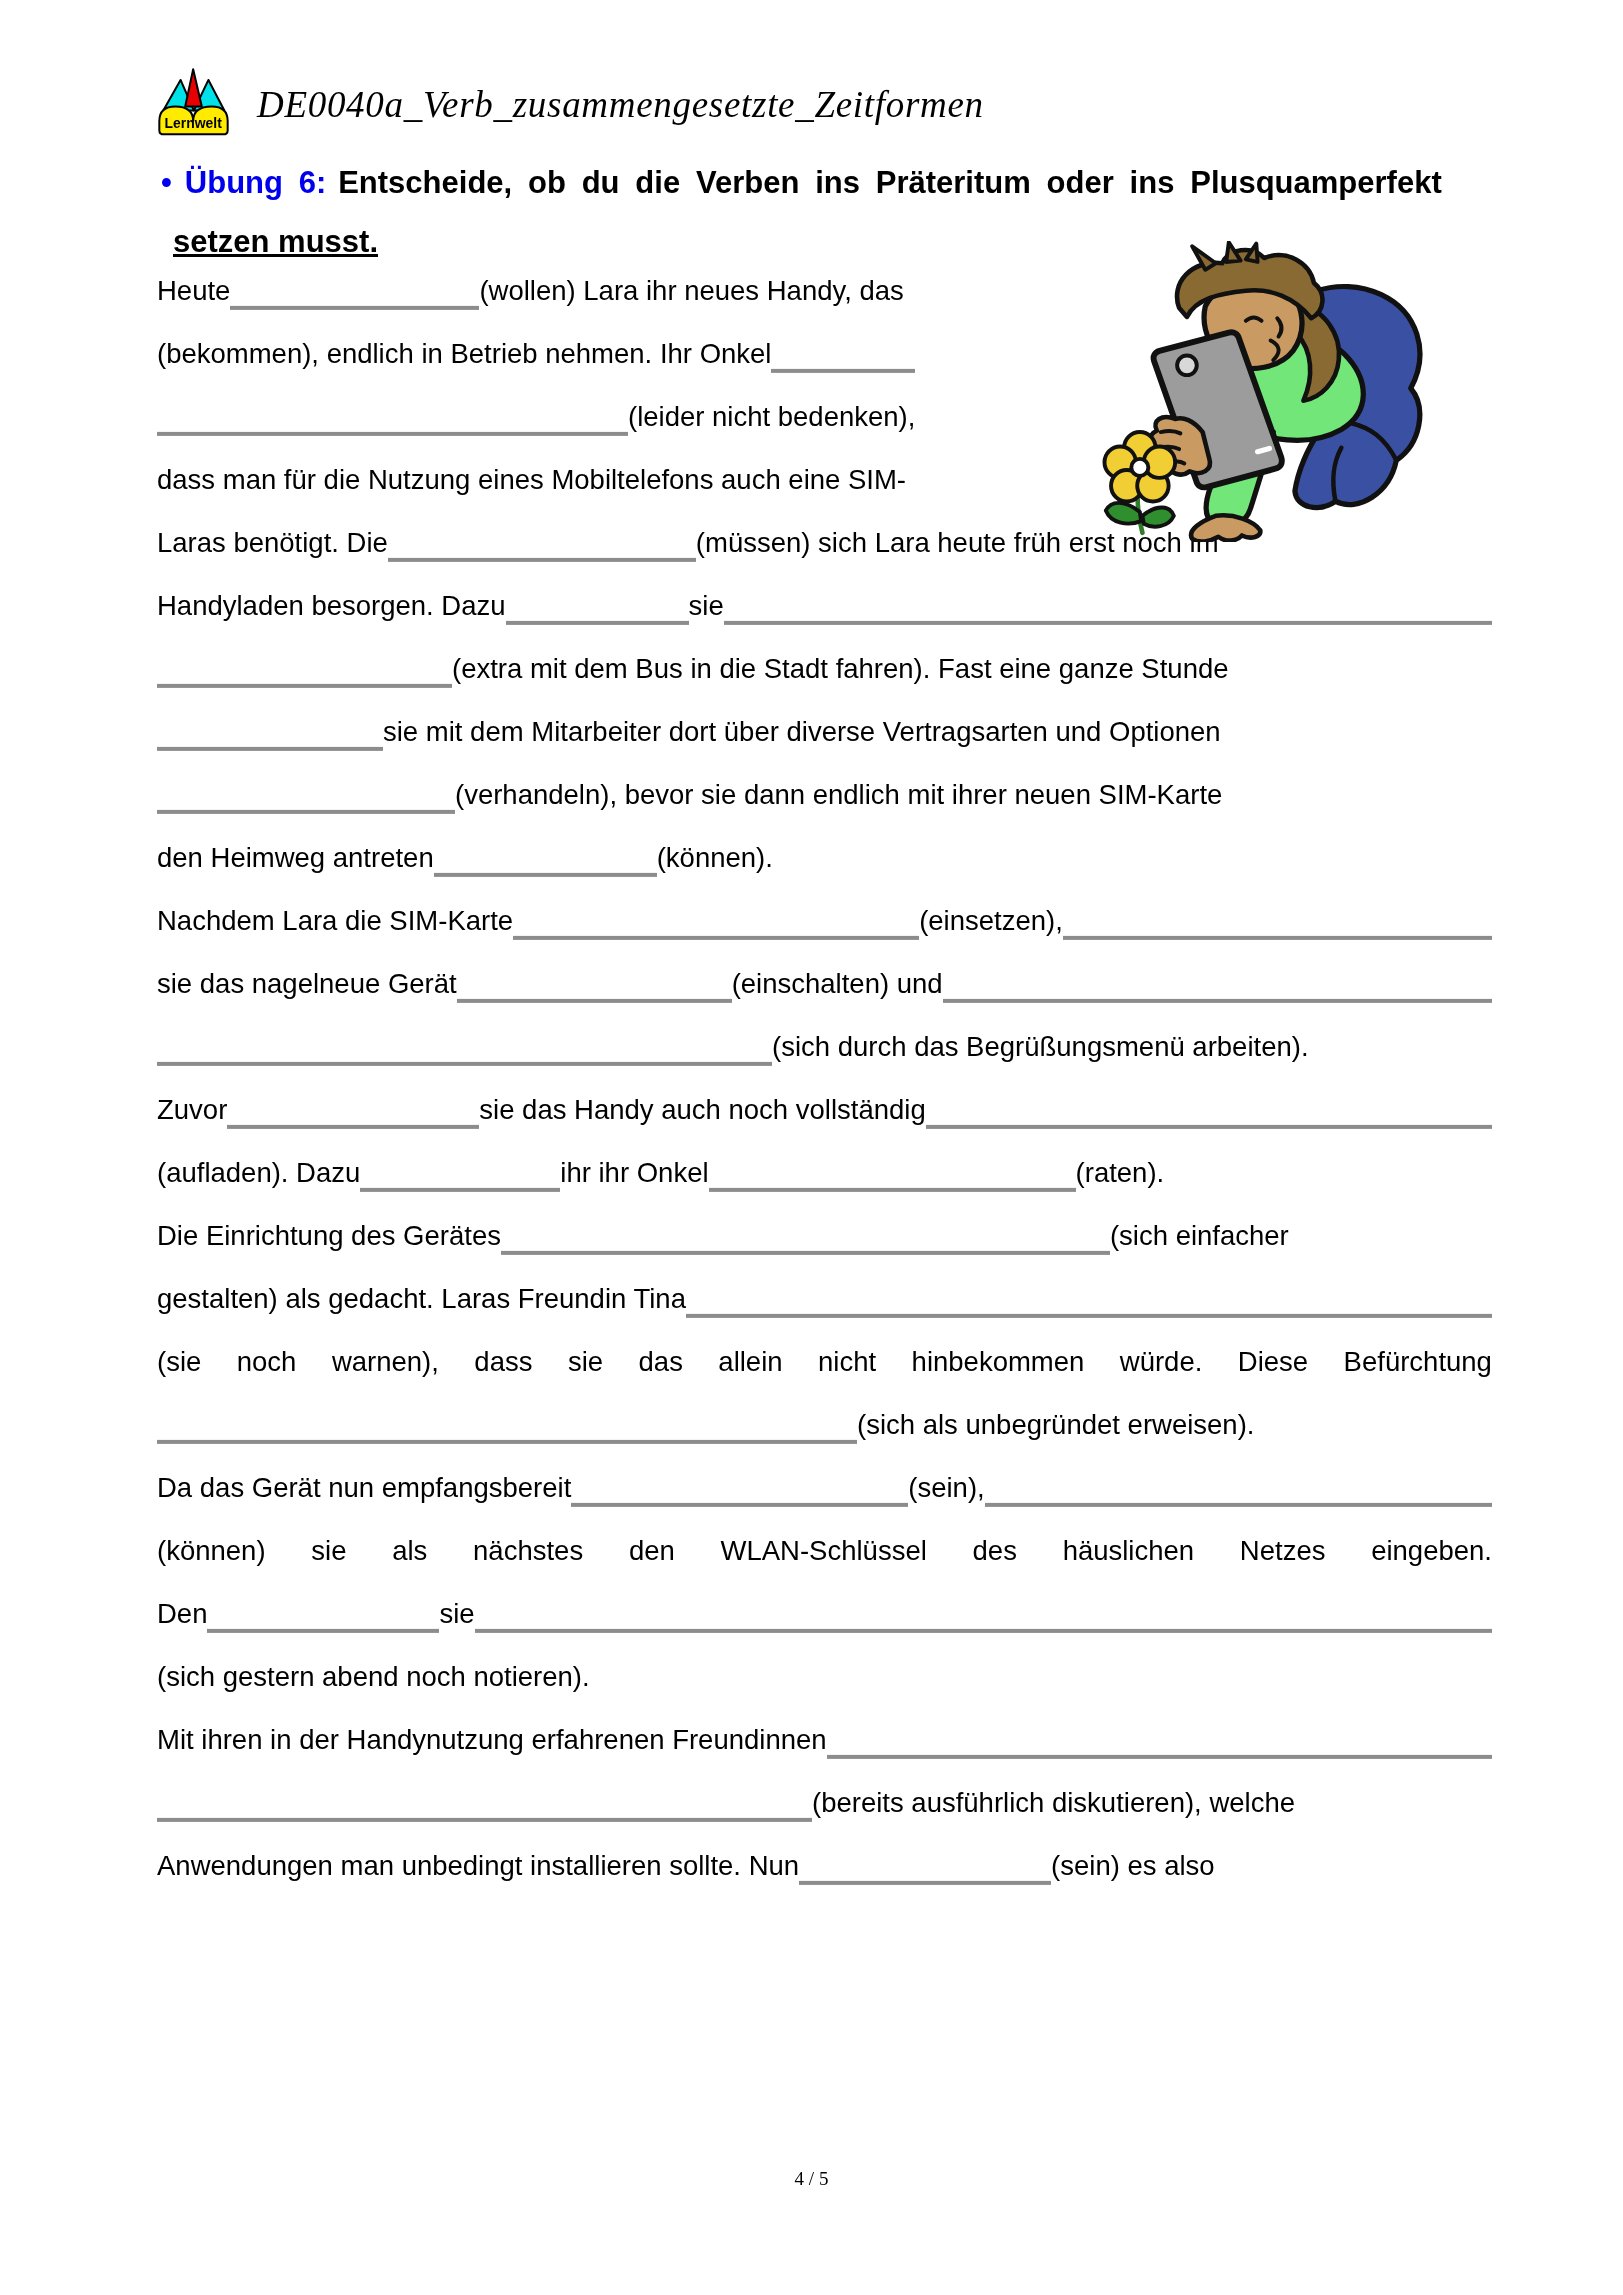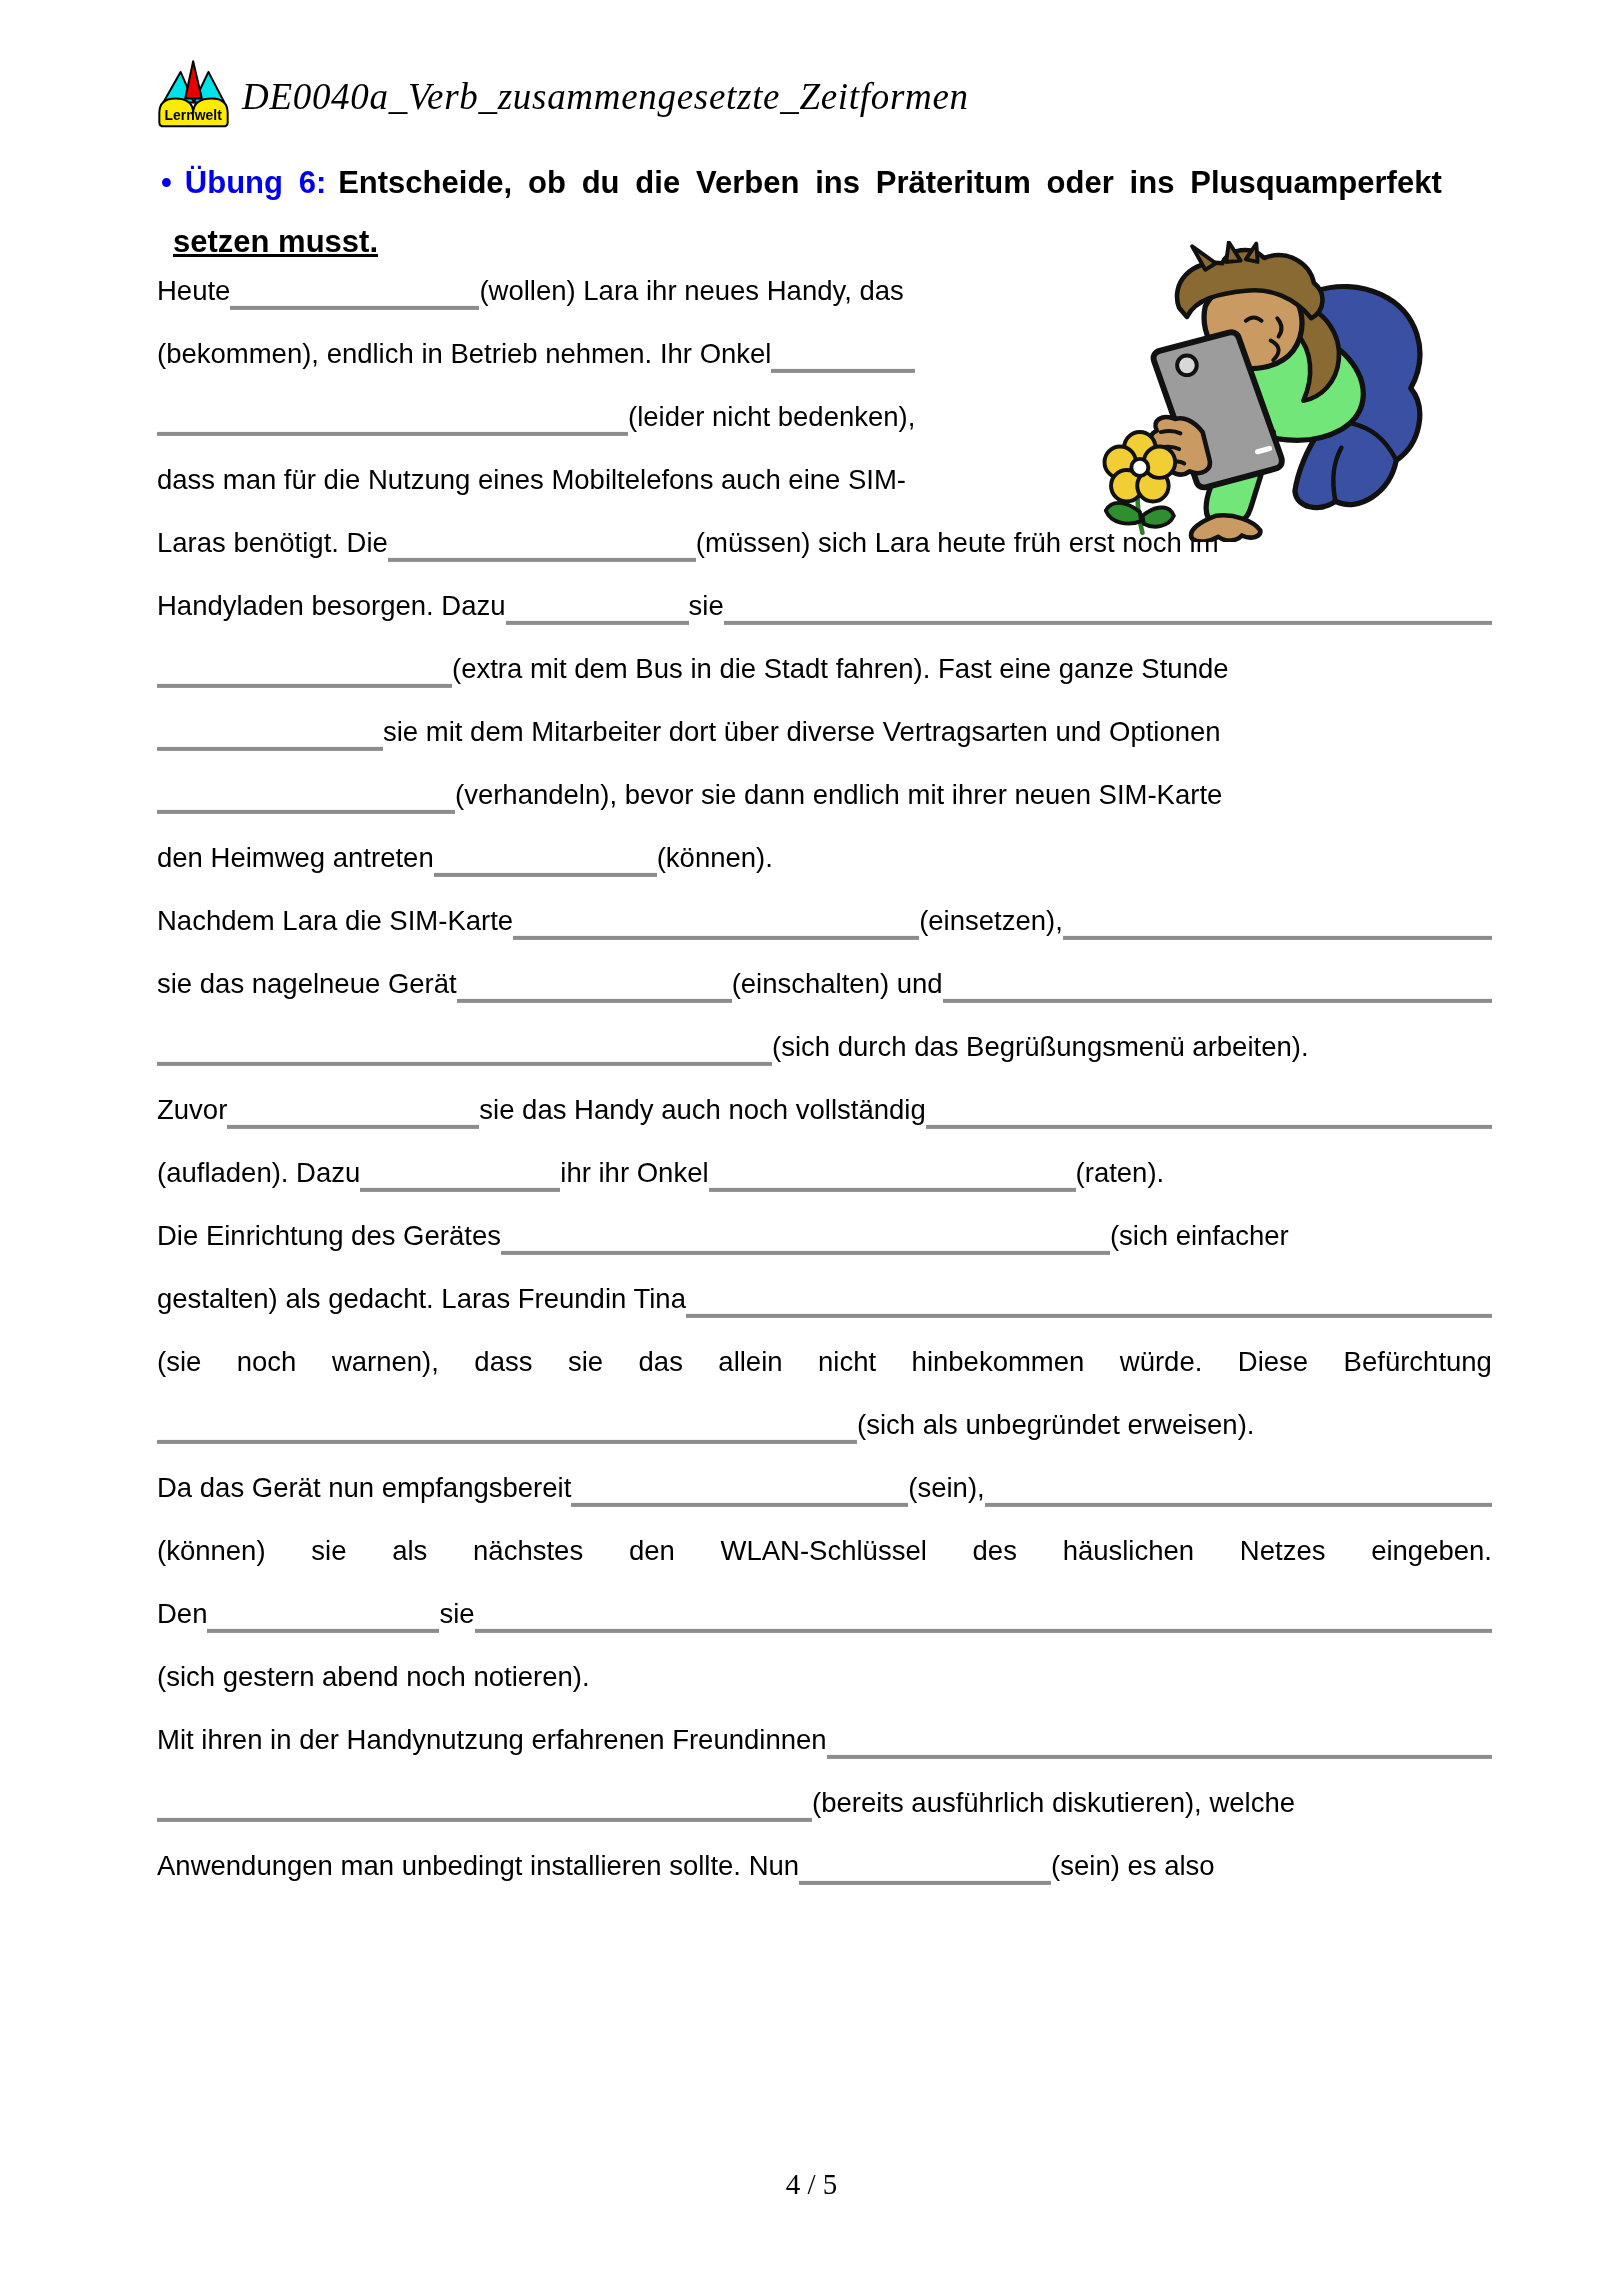--- a/index.html
+++ b/index.html
@@ -11,22 +11,22 @@
     position:relative;
     width:1623px;
     height:2295px;
     background:#ffffff;
     overflow:hidden;
     font-family:"Liberation Sans", sans-serif;
     color:#000;
   }
   
   .header{
-    position:absolute; left:155px; top:60px;
-    display:flex; align-items:center; gap:10px;
+    position:absolute; left:155px; top:68px;
+    display:flex; align-items:center; gap:25px;
   }
   .doc-title{
     font-family:"Liberation Serif", serif;
     font-style:italic;
     font-size:37px;
     letter-spacing:0.7px;
     white-space:nowrap;
     text-align:center;
   }
   
@@ -60,21 +60,21 @@
   .blank.fill{flex:1 1 auto;}
   
   .illustration{
     position:absolute; left:1077px; top:241px;
   }
   
   .footer{
     position:absolute; left:0; top:2168px; width:1623px;
     text-align:center;
     font-family:"Liberation Serif", serif;
-    font-size:29px;
+    font-size:19px;
   }
 </style>
 </head>
 <body>
 
 <div class="page">
 
   <div class="header">
     <svg width="77" height="73" viewBox="0 0 115 110">
       <g stroke="#000" stroke-width="3" stroke-linejoin="round">

